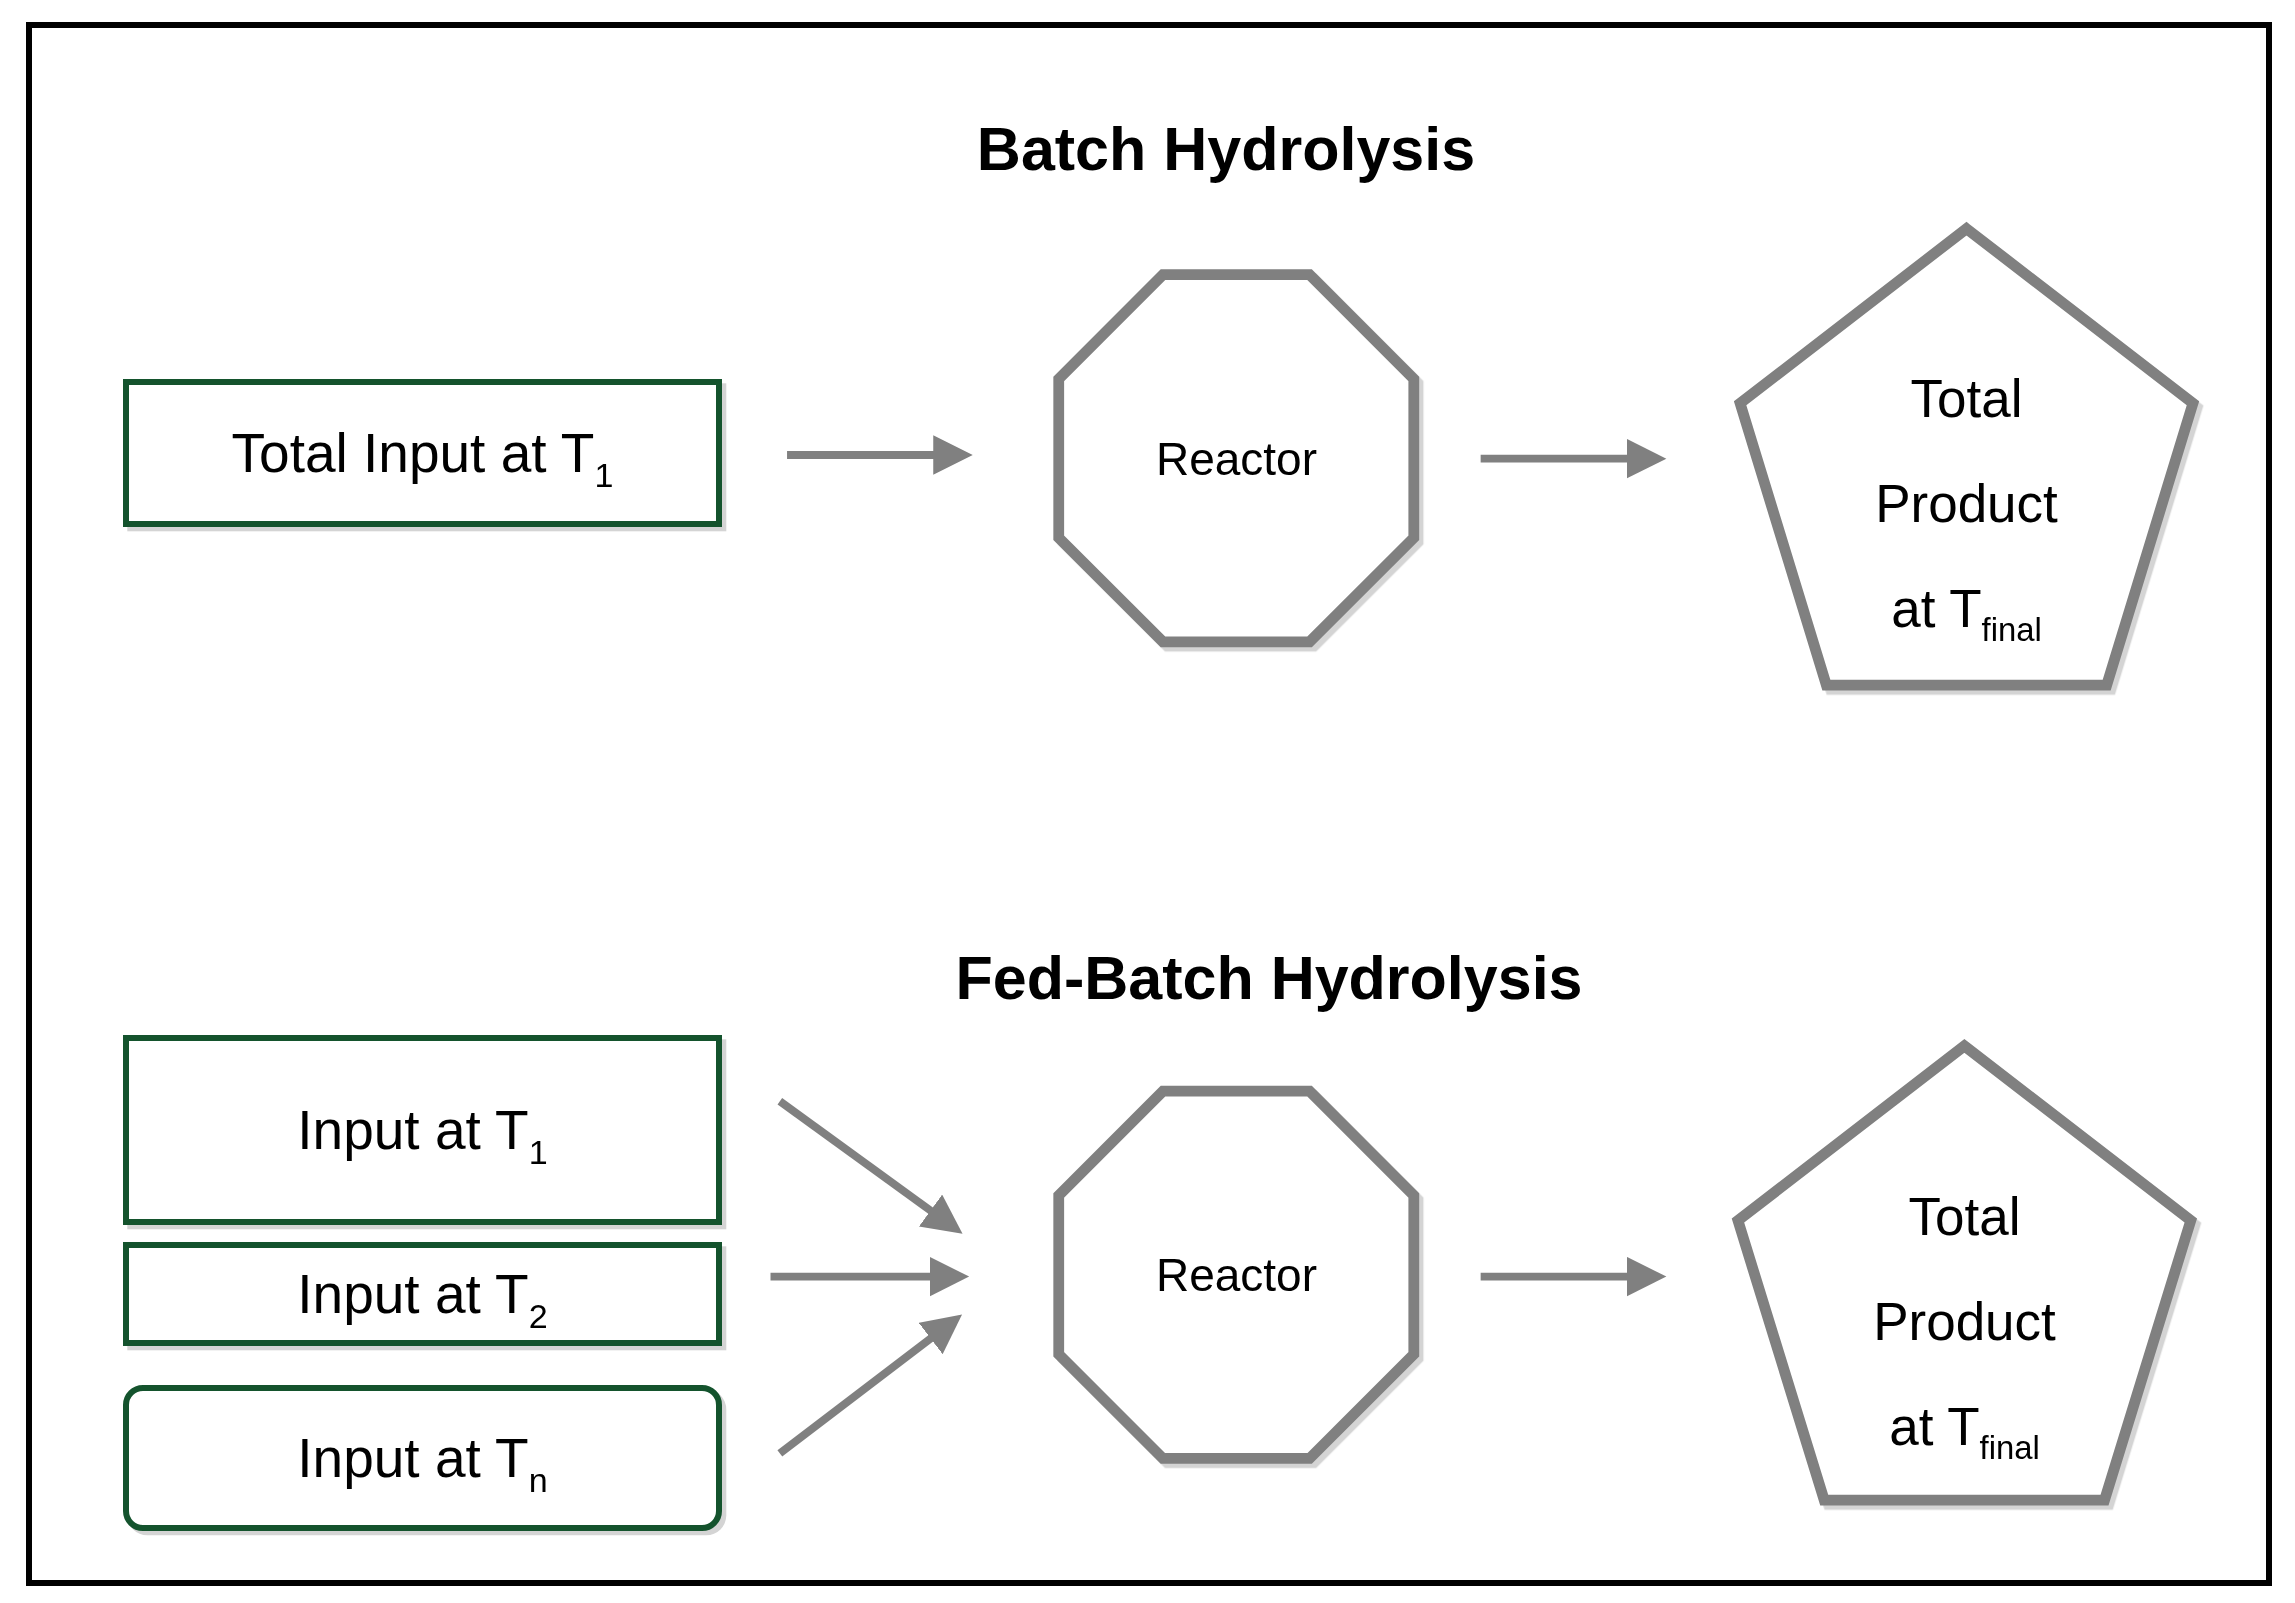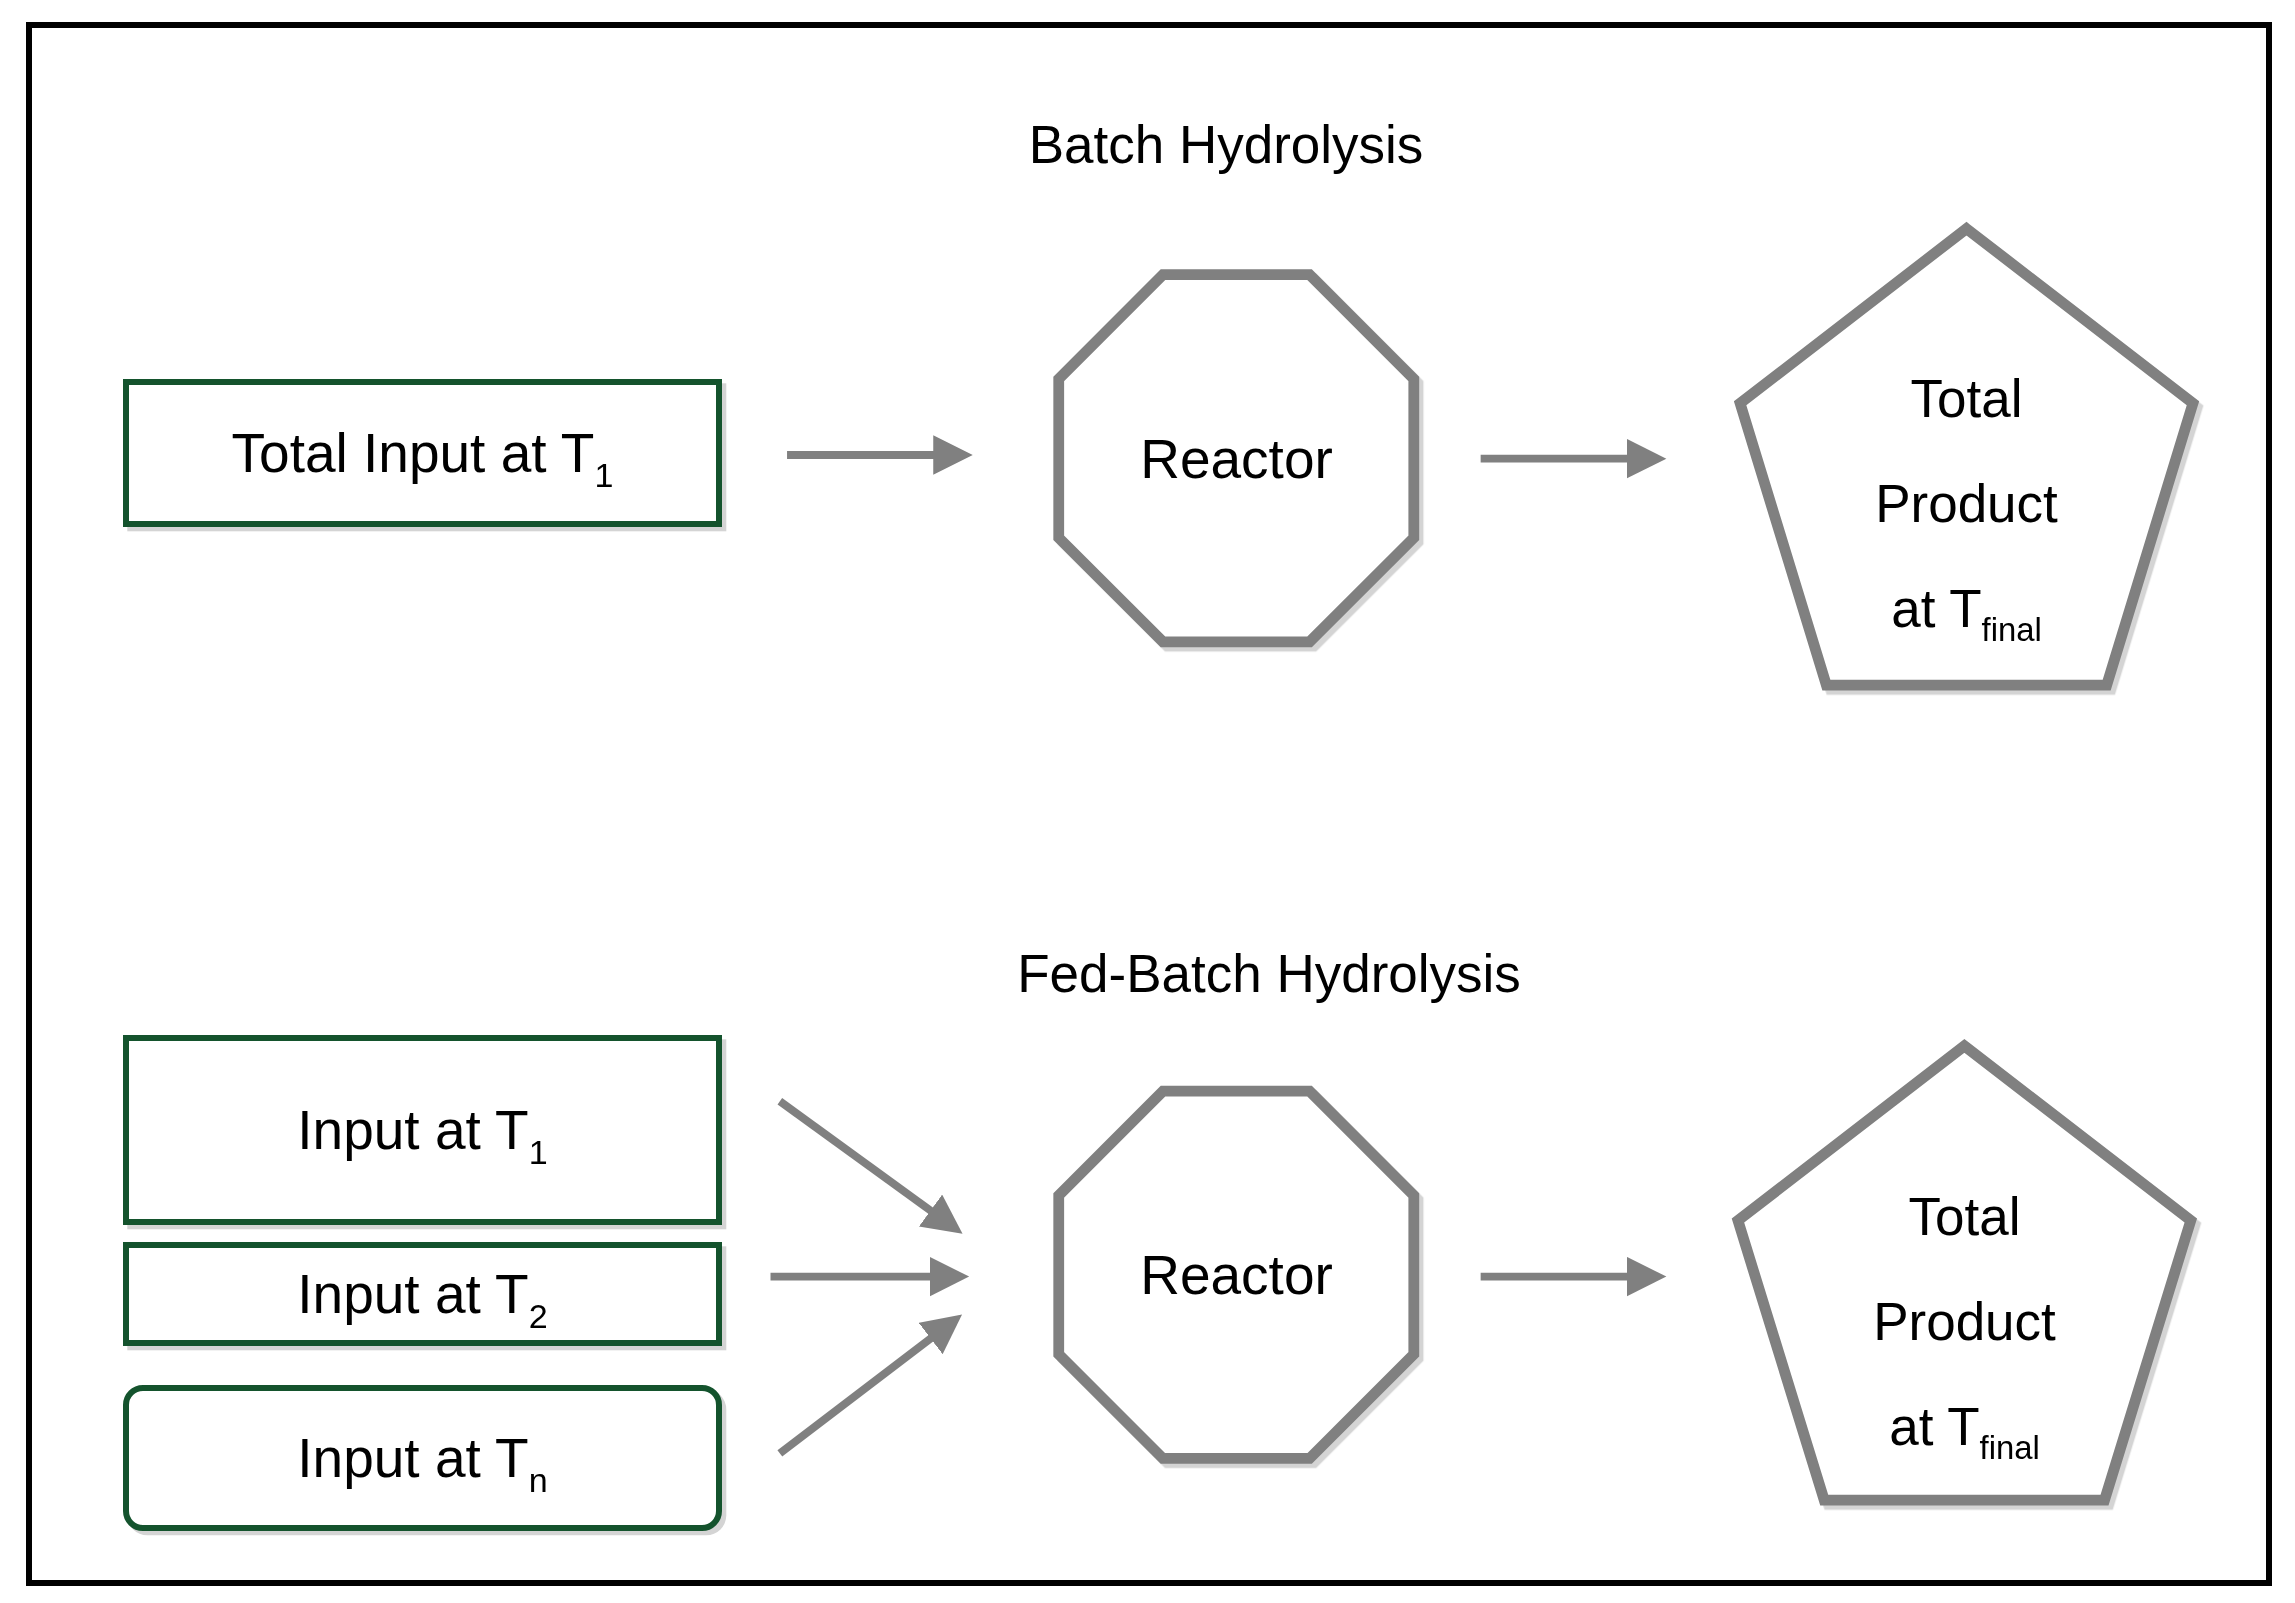--- a/index.html
+++ b/index.html
@@ -39,43 +39,43 @@
     filter: drop-shadow(6px 6px 0px #d4d4d4);
   }
   .arrow {
     stroke: #808080;
     stroke-width: 11;
     fill: none;
   }
   .section-title {
     position: absolute;
     transform: translateX(-50%);
-    font-weight: normal;
-    font-size: 53px;
+    font-weight: bold;
+    font-size: 61px;
     white-space: nowrap;
     letter-spacing: 0px;
   }
   .io-box {
     position: absolute;
     box-sizing: border-box;
     border: 6px solid #14532d;
     background: #ffffff;
     display: flex;
     align-items: center;
     justify-content: center;
     font-size: 55px;
     white-space: nowrap;
     box-shadow: 4.3px 4.3px 0 #d4d4d4;
   }
   .shape-label {
     position: absolute;
     display: flex;
     align-items: center;
     justify-content: center;
-    font-size: 55px;
+    font-size: 46px;
     text-align: center;
     pointer-events: none;
     white-space: nowrap;
   }
   .pent-label {
     flex-direction: column;
     font-size: 53px;
     line-height: 105px;
     padding-top: 72px;
     box-sizing: border-box;

